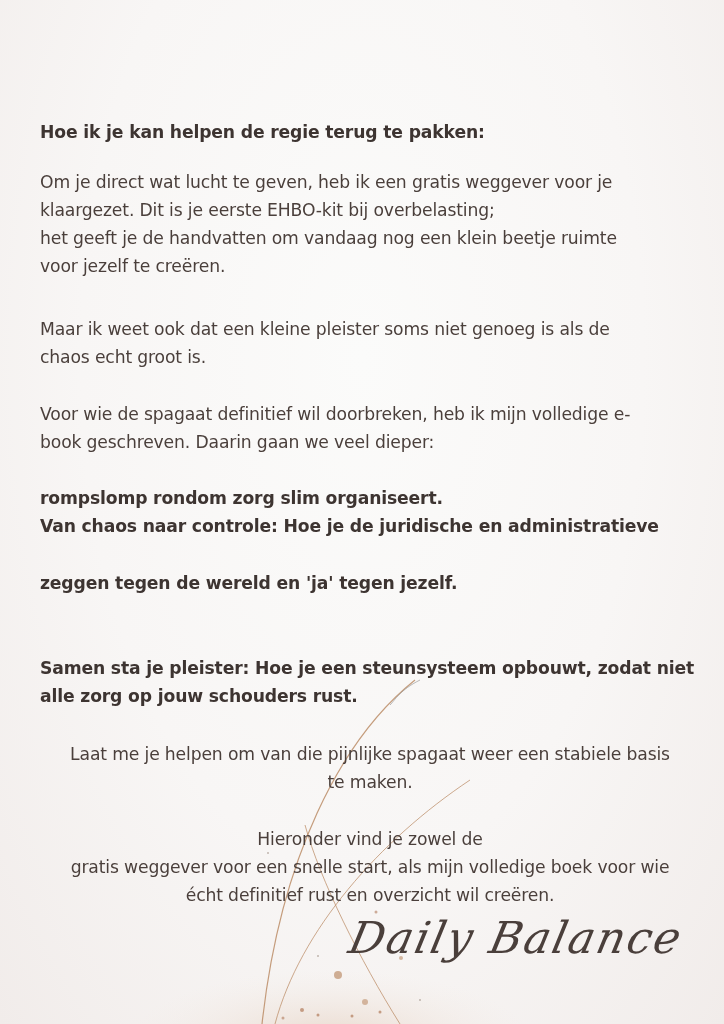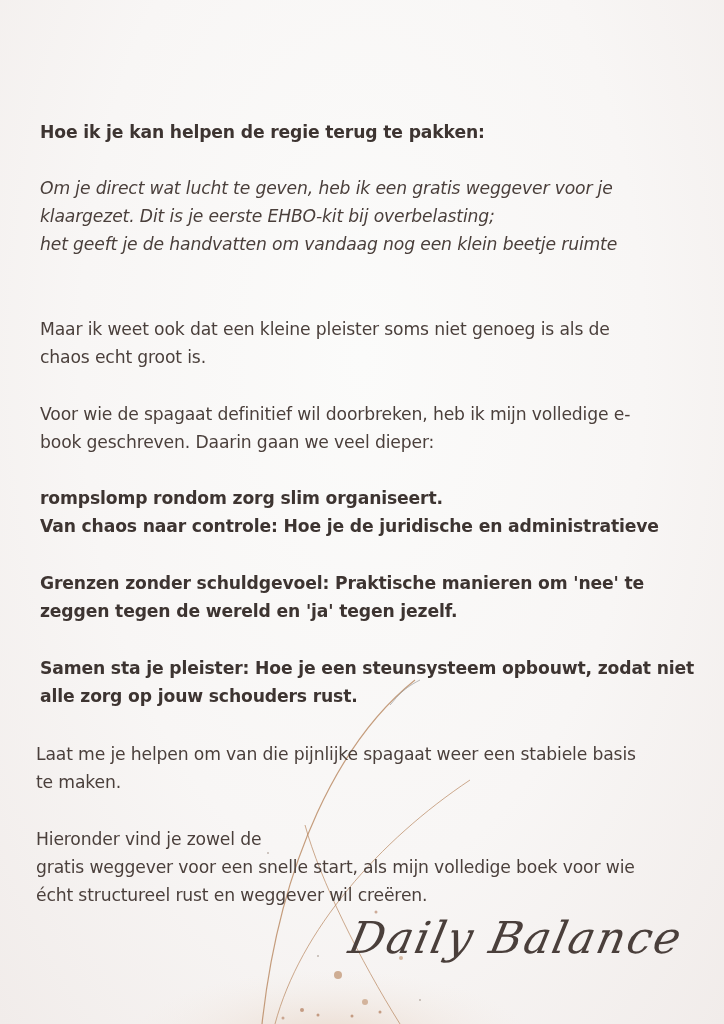--- a/index.html
+++ b/index.html
@@ -9,21 +9,21 @@
     font-family: "DejaVu Sans", sans-serif;
     color: #4a3f3b;
   }
   .page { position: absolute; left: 0; top: 0; width: 724px; height: 732px; }
   .deco { position: absolute; left: 0; top: 0; width: 724px; height: 1024px; pointer-events: none; }
   .text {
     position: absolute; left: 40px; width: 660px;
     font-size: 17.2px; line-height: 28px; letter-spacing: -0.15px;
   }
   .bold { font-weight: bold; color: #3d3431; }
-  .center { left: 36px; width: 668px; }
+  .center { text-align: center; left: 36px; width: 668px; }
   .line { display: block; white-space: nowrap; }
   .signature {
     position: absolute; left: 350px; top: 912px;
     font-family: "DejaVu Serif", serif; font-style: italic;
     font-size: 44px; color: #4a3f3b; letter-spacing: 2px;
     transform: skewX(-12deg);
   }
 </style>
 </head>
 <body>
@@ -53,56 +53,56 @@
     <circle cx="376" cy="912" r="1.5" fill="#b07a5a" opacity="0.6"></circle>
     <circle cx="268" cy="853" r="1" fill="#9a8a80" opacity="0.6"></circle>
     <circle cx="318" cy="956" r="1" fill="#9a8a80" opacity="0.6"></circle>
     <circle cx="420" cy="1000" r="1" fill="#9a8a80" opacity="0.6"></circle>
   </svg>
 
   <div class="text bold" style="top:118px;">
     <span class="line">Hoe ik je kan helpen de regie terug te pakken:</span>
   </div>
 
-  <div class="text" style="top:174px;font-style:italic;">
+  <div class="text" style="top:168px;">
     <span class="line">Om je direct wat lucht te geven, heb ik een gratis weggever voor je</span>
     <span class="line">klaargezet. Dit is je eerste EHBO-kit bij overbelasting;</span>
     <span class="line">het geeft je de handvatten om vandaag nog een klein beetje ruimte</span>
+    <span class="line">voor jezelf te creëren.</span>
   </div>
 
   <div class="text" style="top:315px;">
     <span class="line">Maar ik weet ook dat een kleine pleister soms niet genoeg is als de</span>
     <span class="line">chaos echt groot is.</span>
   </div>
 
   <div class="text" style="top:400px;">
     <span class="line">Voor wie de spagaat definitief wil doorbreken, heb ik mijn volledige e-</span>
     <span class="line">book geschreven. Daarin gaan we veel dieper:</span>
   </div>
 
   <div class="text bold" style="top:484px;">
     <span class="line">rompslomp rondom zorg slim organiseert.</span>
     <span class="line">Van chaos naar controle: Hoe je de juridische en administratieve</span>
   </div>
 
   <div class="text bold" style="top:569px;">
-    <span class="line">Grenzen zonder schuldgevoel: Praktische manieren om 'nee' te</span>
     <span class="line">zeggen tegen de wereld en 'ja' tegen jezelf.</span>
   </div>
 
   <div class="text bold" style="top:654px;">
     <span class="line">Samen sta je pleister: Hoe je een steunsysteem opbouwt, zodat niet</span>
     <span class="line">alle zorg op jouw schouders rust.</span>
   </div>
 
   <div class="text center" style="top:740px;">
     <span class="line">Laat me je helpen om van die pijnlijke spagaat weer een stabiele basis</span>
     <span class="line">te maken.</span>
   </div>
 
   <div class="text center" style="top:825px;">
     <span class="line">Hieronder vind je zowel de</span>
     <span class="line">gratis weggever voor een snelle start, als mijn volledige boek voor wie</span>
-    <span class="line">écht structureel rust en weggever wil creëren.</span>
+    <span class="line">écht definitief rust en overzicht wil creëren.</span>
   </div>
 
   <div class="signature">Daily Balance</div>
 </div>
 
 </body></html>

